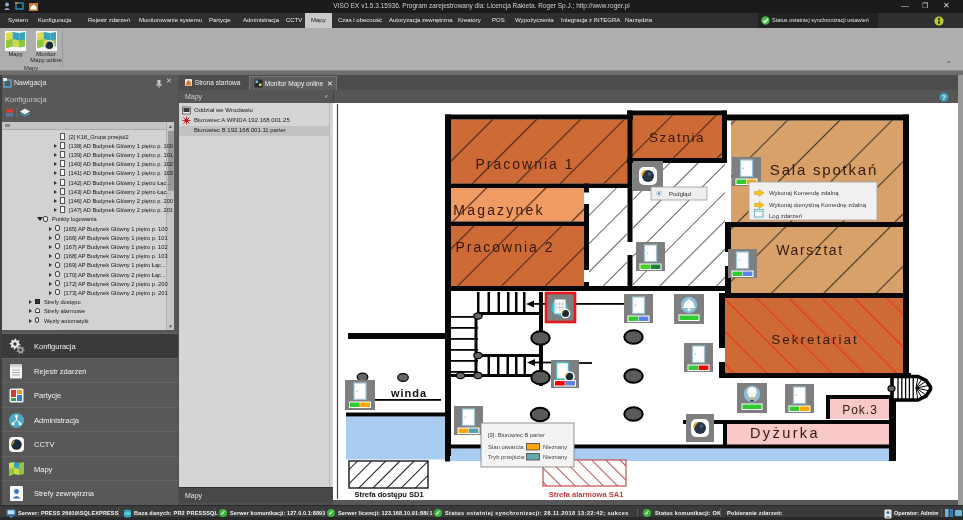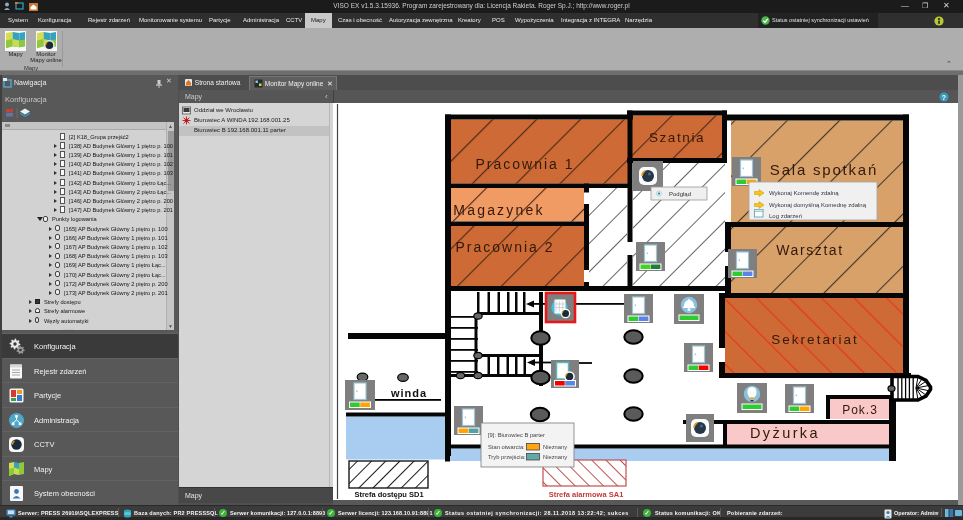--- a/index.html
+++ b/index.html
@@ -323,21 +323,21 @@
           <path d="M6 6.5 L11 8 V14 L6 13 Z" fill="#C8DC50"></path>
         </svg>
         <span>Mapy</span>
       </div>
 <div class="navbtn" style="top:405.0px;">
         <svg class="nicon" viewBox="0 0 17 17">
           <rect x="2" y="1" width="13" height="15" rx="1" fill="#F8F8F8"></rect>
           <circle cx="8.5" cy="6.5" r="2.4" fill="#3878B8"></circle>
           <path d="M4.5 13.5 Q8.5 8.5 12.5 13.5 Z" fill="#3878B8"></path>
         </svg>
-        <span>System obecności</span>
+        <span>Strefy zewnętrzna</span>
       </div>
 </div>
 <div id="tabbar" class="abs">
 <div class="dtab" style="left:5px;"><svg style="vertical-align:-2px" width="9" height="9" viewBox="0 0 9 9">
           <rect x="1" y="1" width="7" height="7" rx="1" fill="#E8E8E8"></rect>
           <path d="M2 4.5 L4.5 2 L7 4.5 V7.5 H2 Z" fill="#D87828"></path>
         </svg> Strona startowa</div>
 <div class="dtab" style="left:70px;width:88px;background:#5E5E5E;border:1px solid #777;border-bottom:none;padding-left:4px;"><svg style="vertical-align:-2px" width="9" height="9" viewBox="0 0 9 9">
           <rect x="0.5" y="0.5" width="8" height="8" fill="#2A2A2A"></rect>
           <rect x="1.5" y="1.5" width="2.5" height="2.5" fill="#6AC8DC"></rect>

